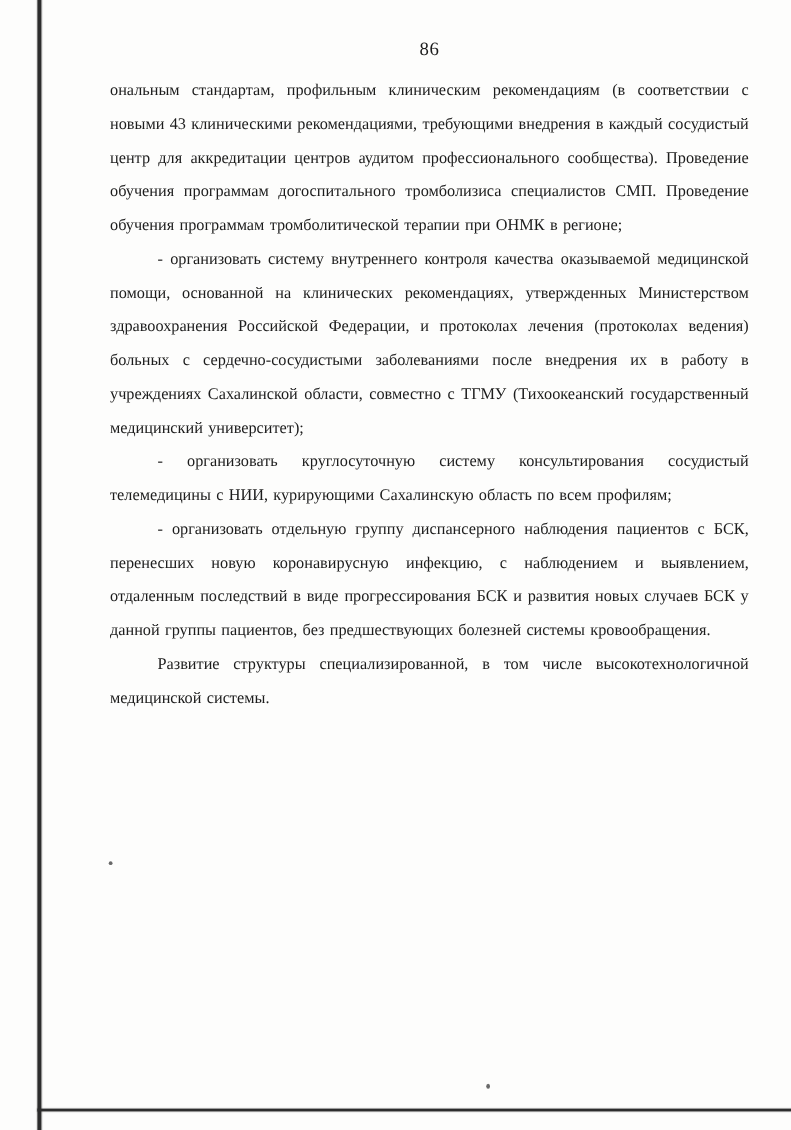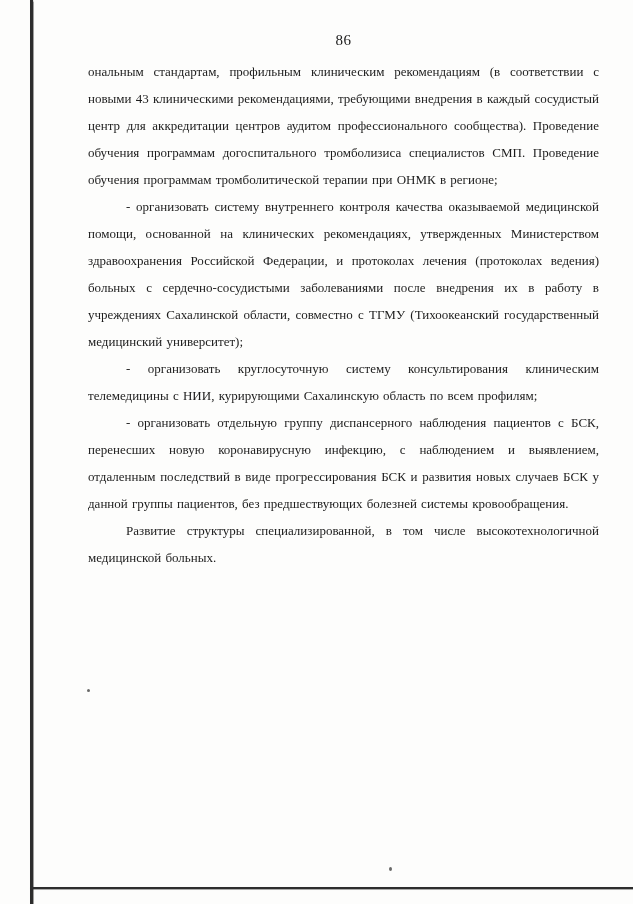--- a/index.html
+++ b/index.html
@@ -80,19 +80,19 @@
   <div class="speck speck-1"></div>
   <div class="speck speck-2"></div>
 
   <div class="content">
     <div class="page-number">86</div>
 
     <p class="para">ональным стандартам, профильным клиническим рекомендациям (в соответствии с новыми 43 клиническими рекомендациями, требующими внедрения в каждый сосудистый центр для аккредитации центров аудитом профессионального сообщества). Проведение обучения программам догоспитального тромболизиса специалистов СМП. Проведение обучения программам тромболитической терапии при ОНМК в регионе;</p>
 
     <p class="para indent">- организовать систему внутреннего контроля качества оказываемой медицинской помощи, основанной на клинических рекомендациях, утвержденных Министерством здравоохранения Российской Федерации, и протоколах лечения (протоколах ведения) больных с сердечно-сосудистыми заболеваниями после внедрения их в работу в учреждениях Сахалинской области, совместно с ТГМУ (Тихоокеанский государственный медицинский университет);</p>
 
-    <p class="para indent">- организовать круглосуточную систему консультирования клиническим телемедицины с НИИ, курирующими Сахалинскую область по всем профилям;</p>
+    <p class="para indent">- организовать круглосуточную систему консультирования сосудистый телемедицины с НИИ, курирующими Сахалинскую область по всем профилям;</p>
 
     <p class="para indent">- организовать отдельную группу диспансерного наблюдения пациентов с БСК, перенесших новую коронавирусную инфекцию, с наблюдением и выявлением, отдаленным последствий в виде прогрессирования БСК и развития новых случаев БСК у данной группы пациентов, без предшествующих болезней системы кровообращения.</p>
 
-    <p class="para indent">Развитие структуры специализированной, в том числе высокотехнологичной медицинской больных.</p>
+    <p class="para indent">Развитие структуры специализированной, в том числе высокотехнологичной медицинской системы.</p>
   </div>
 </div>
 
 </body></html>

